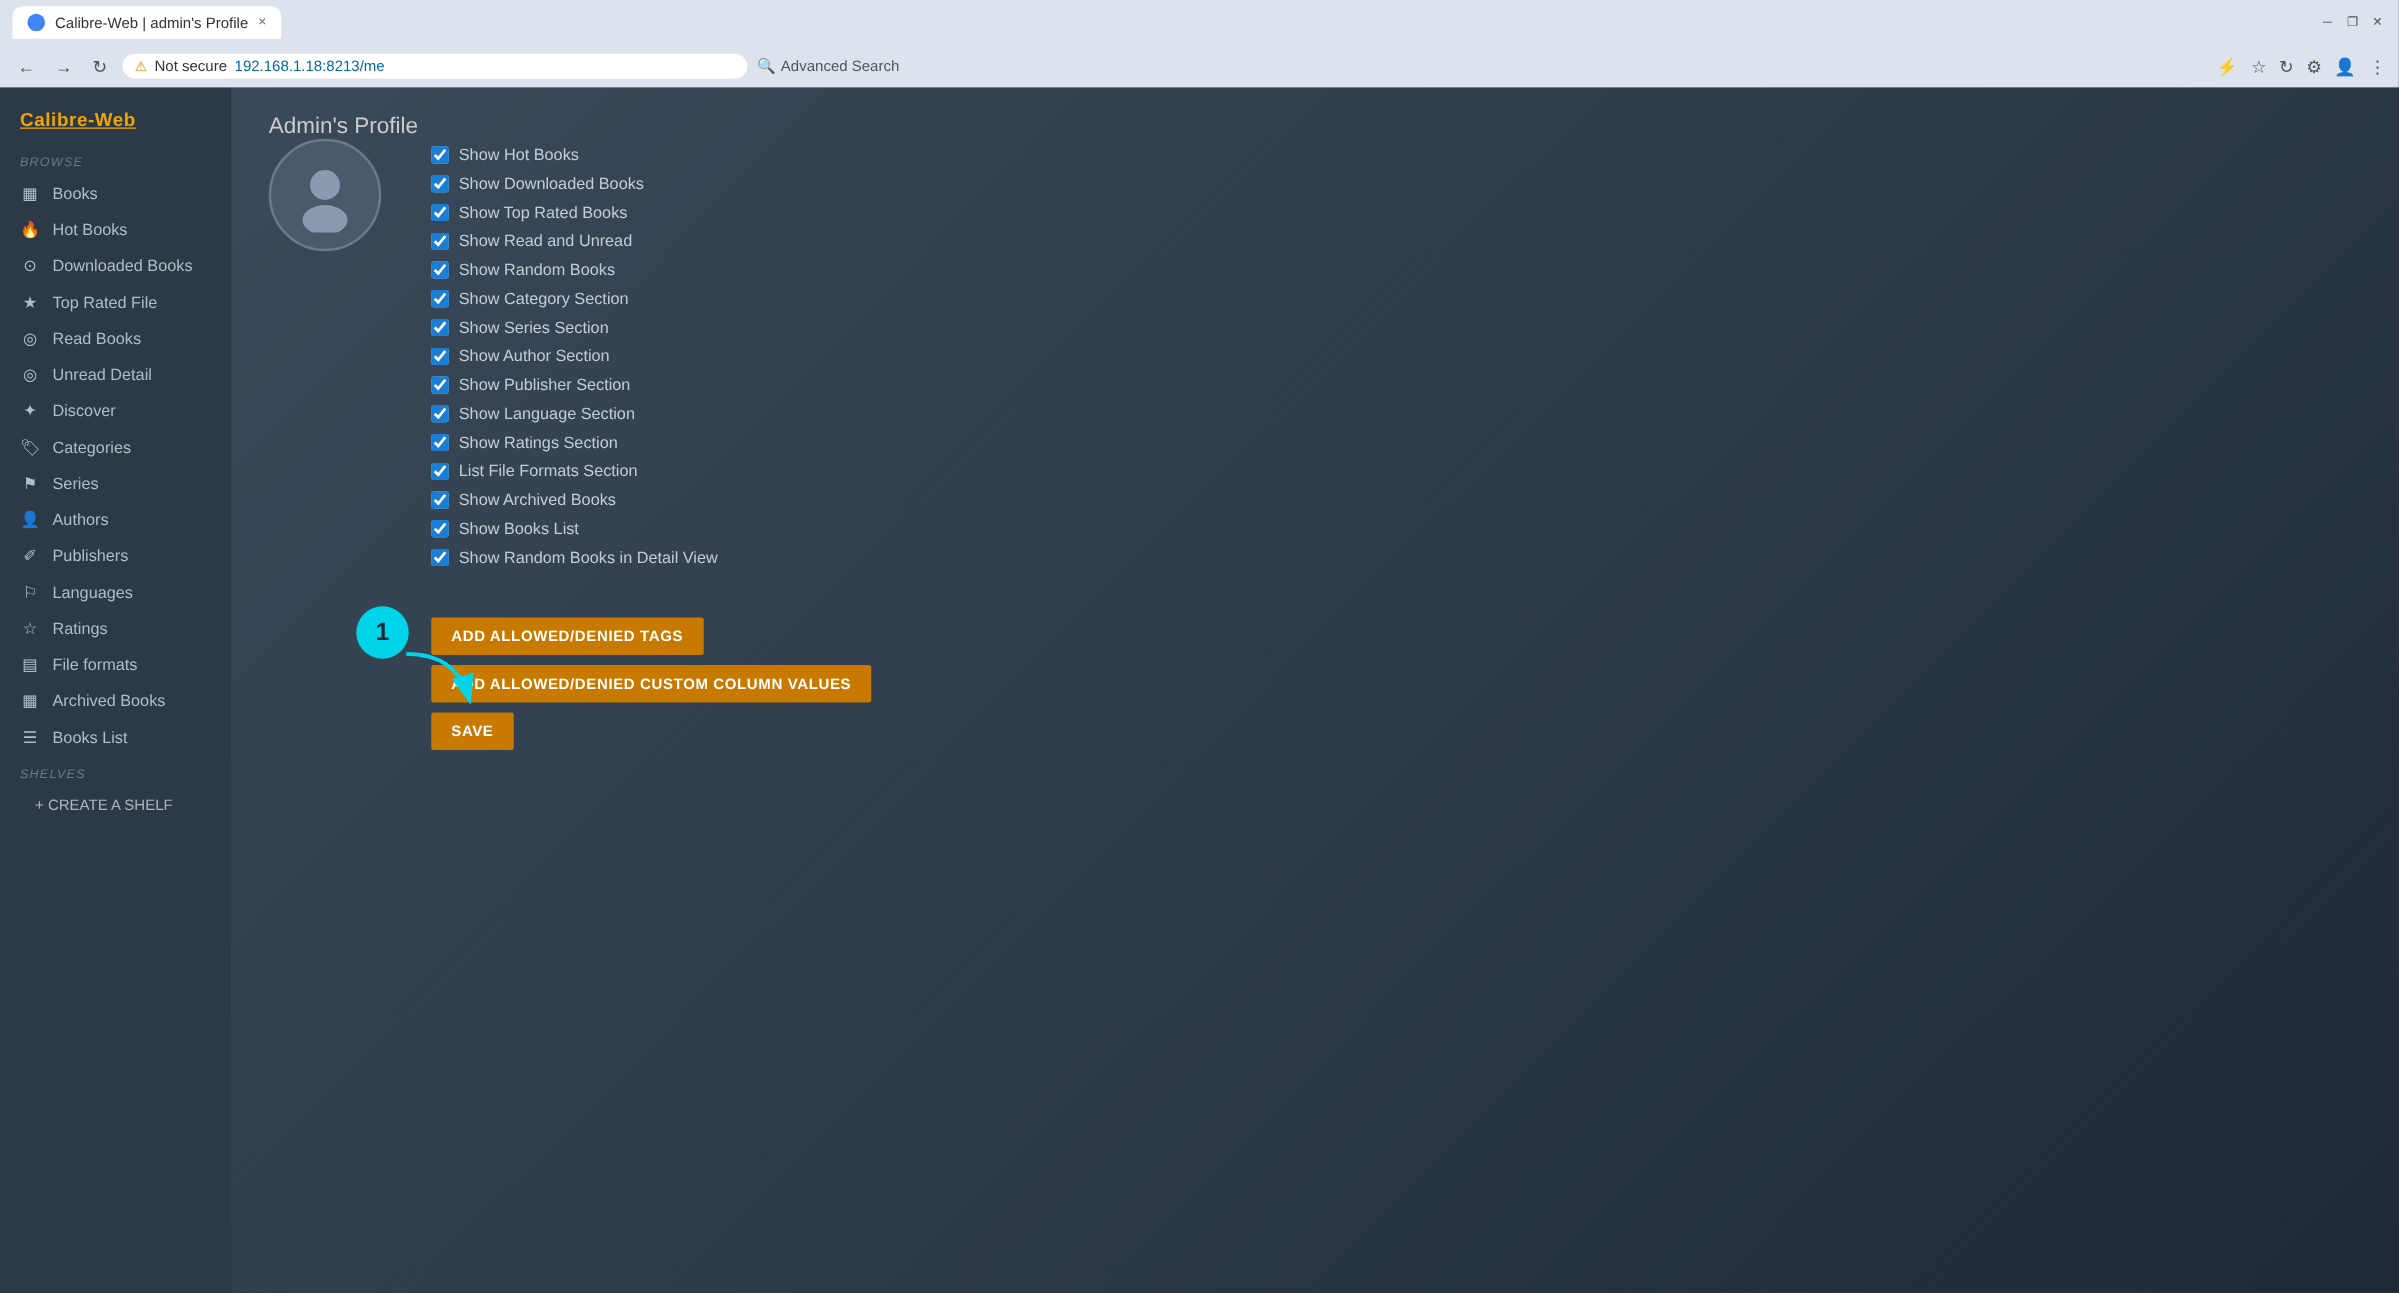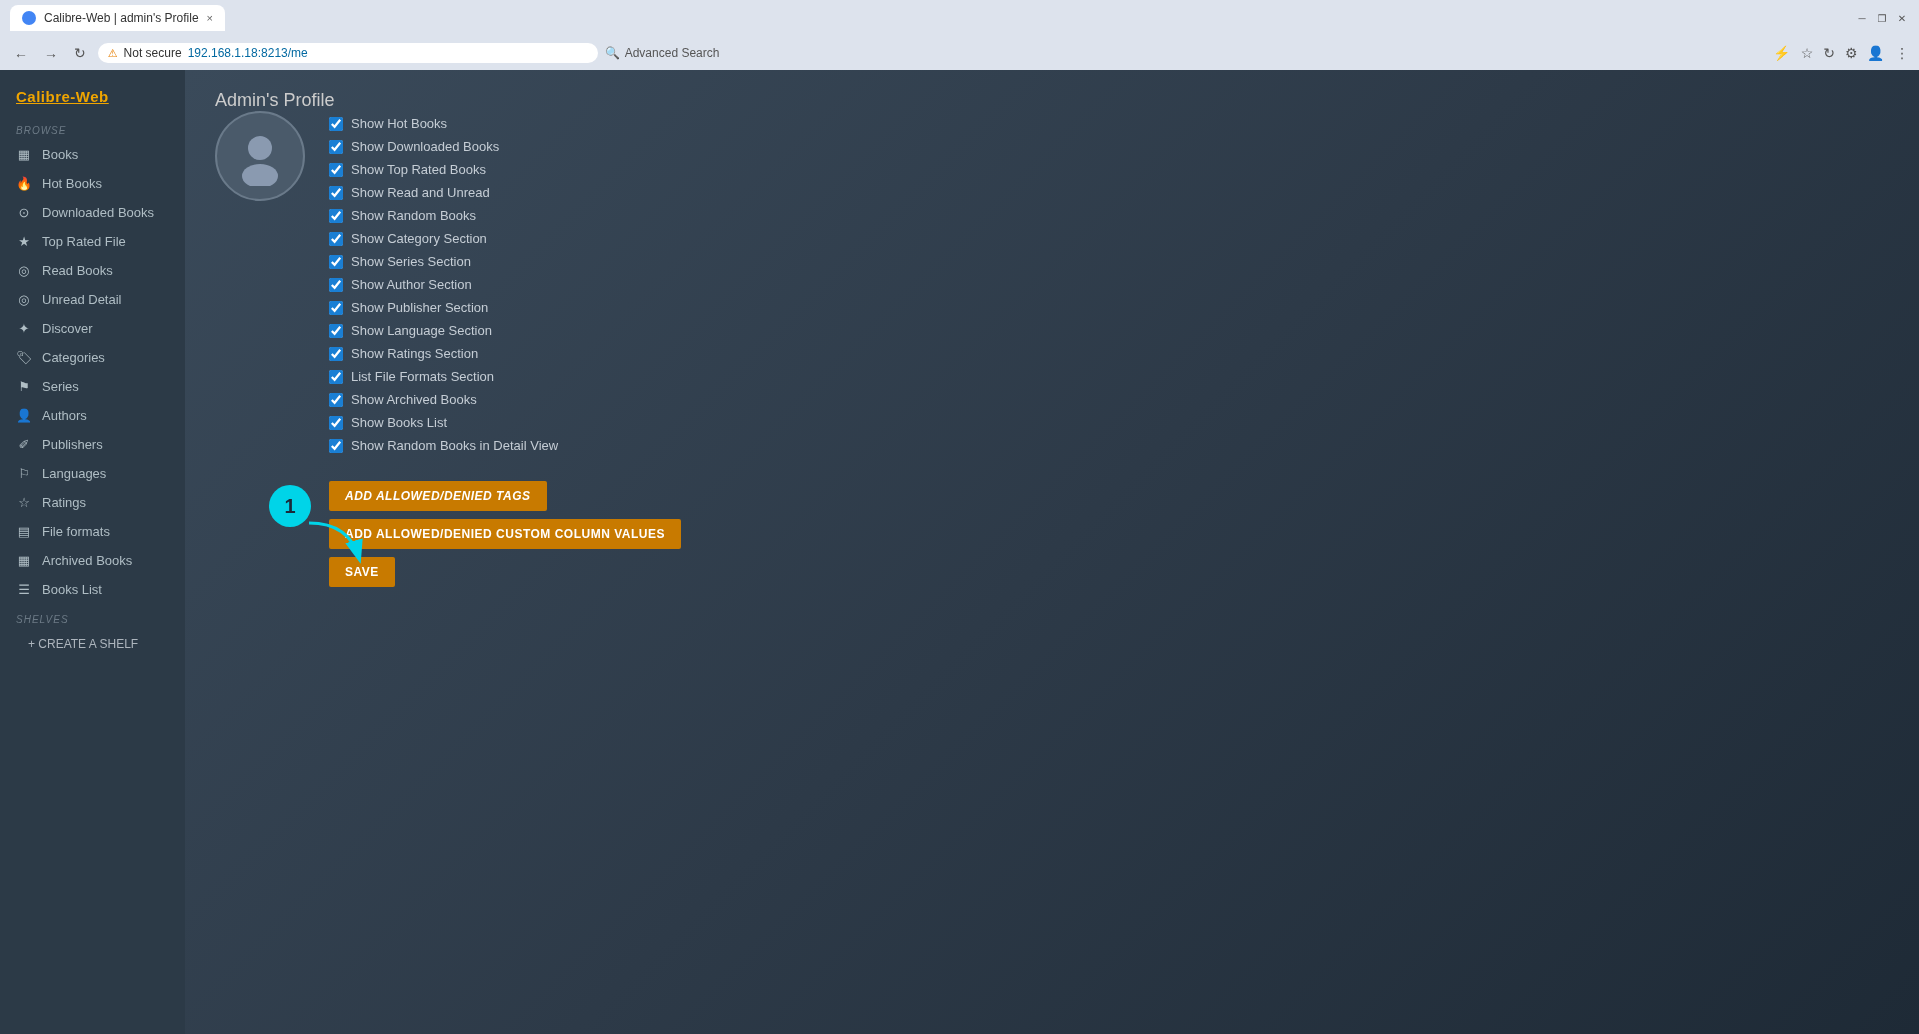--- a/index.html
+++ b/index.html
@@ -159,21 +159,21 @@
     }
     .page-title {
       color: #ccc;
       font-size: 18px;
       font-weight: normal;
     }
 
     
     .profile-area {
       display: flex;
-      gap: 24px;
+      gap: 40px;
       align-items: flex-start;
     }
     .avatar-wrap {
       flex-shrink: 0;
     }
     .avatar-circle {
       width: 90px;
       height: 90px;
       border-radius: 50%;
       background: #4a5a6a;
@@ -452,20 +452,20 @@
 
             <svg class="arrow-svg" width="80" height="60" viewBox="0 0 80 60">
               <defs>
                 <marker id="arrowhead" markerWidth="8" markerHeight="8" refX="6" refY="3" orient="auto">
                   <polygon points="0 0, 8 3, 0 6" fill="#00d4e8"></polygon>
                 </marker>
               </defs>
               <path d="M 10 10 Q 50 10 60 45" stroke="#00d4e8" stroke-width="3" fill="none" marker-end="url(#arrowhead)"></path>
             </svg>
           </div>
-          <button class="btn-orange" style="margin-top:8px;font-style:italic;">ADD ALLOWED/DENIED TAGS</button>
+          <button class="btn-orange" style="margin-top:21px;">ADD ALLOWED/DENIED TAGS</button>
           <button class="btn-orange">ADD ALLOWED/DENIED CUSTOM COLUMN VALUES</button>
           <button class="btn-orange">SAVE</button>
         </div>
       </div>
     </div>
   </div>
 </div>
 
 </body></html>

